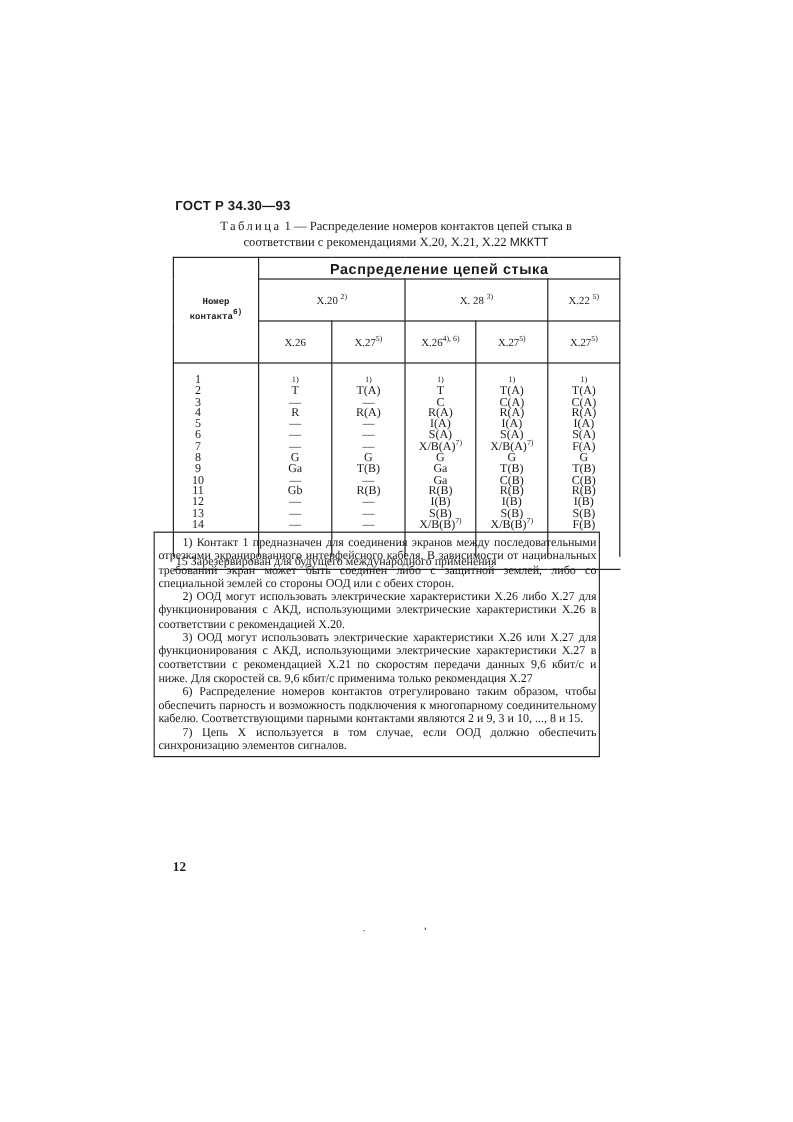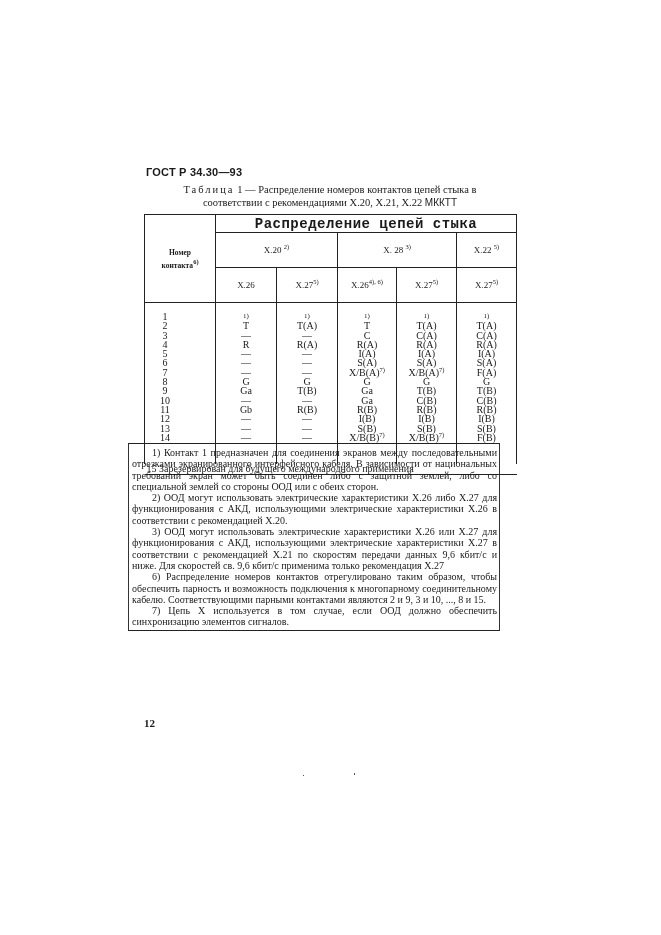--- a/index.html
+++ b/index.html
@@ -9,24 +9,24 @@
           font-weight: bold; font-size: 11px; letter-spacing: 0.2px; }
   .caption { position: absolute; left: 150px; top: 183px; width: 360px; text-align: center;
              font-size: 10.5px; line-height: 13px; }
   .caption .spaced { letter-spacing: 2px; margin-top: 43px; }
   .caption .mkktt { font-family: "Liberation Sans", "DejaVu Sans", sans-serif; font-size: 10px; margin-top: 28px; }
 
   
   .tbl { position: absolute; left: 144px; top: 214px; width: 372px; border-collapse: collapse;
          font-size: 9.5px; table-layout: fixed; }
   .tbl td { border: 1px solid #222; text-align: center; vertical-align: middle; padding: 0; }
-  .tbl .hdr-top { height: 17px; font-family: Liberation Mono, monospace; font-size: 14px; font-weight: bold; letter-spacing: 0.5px; }
+  .tbl .hdr-top { height: 17px; font-family: Liberation Sans, sans-serif; font-size: 12px; font-weight: bold; letter-spacing: 0.5px; }
   .tbl .hdr-mid { height: 34px; font-size: 9px; }
   .tbl .hdr-bot { height: 34px; font-size: 9px; }
-  .tbl .hdr-num { font-family: Liberation Serif, serif; font-size: 7.5px; font-weight: bold; line-height: 13px; }
+  .tbl .hdr-num { font-family: Liberation Mono, monospace; font-size: 7.5px; font-weight: bold; line-height: 13px; }
   sup { font-size: 6.5px; vertical-align: 4px; line-height: 0; }
   .tbl .body-cell { vertical-align: top; padding-top: 9px; line-height: 9.3px; font-size: 10px; }
   .tbl .body-cell div { height: 9.3px; white-space: nowrap; }
   .tbl .num-col div { text-align: left; padding-left: 0; }
   .tbl .num-col { text-align: left; padding-left: 0; }
   .tbl .num-col .n { display: inline-block; width: 40px; text-align: center; }
   .tbl .foot1 { font-size: 7px; }
   .tbl td.reserve { text-align: left; border-top: none; font-size: 10px; padding-left: 2px; height: 10px; line-height: 10px; margin-left: 48px; }
   .tbl tr.body-row td { border-bottom: none; height: 152px; }
 

